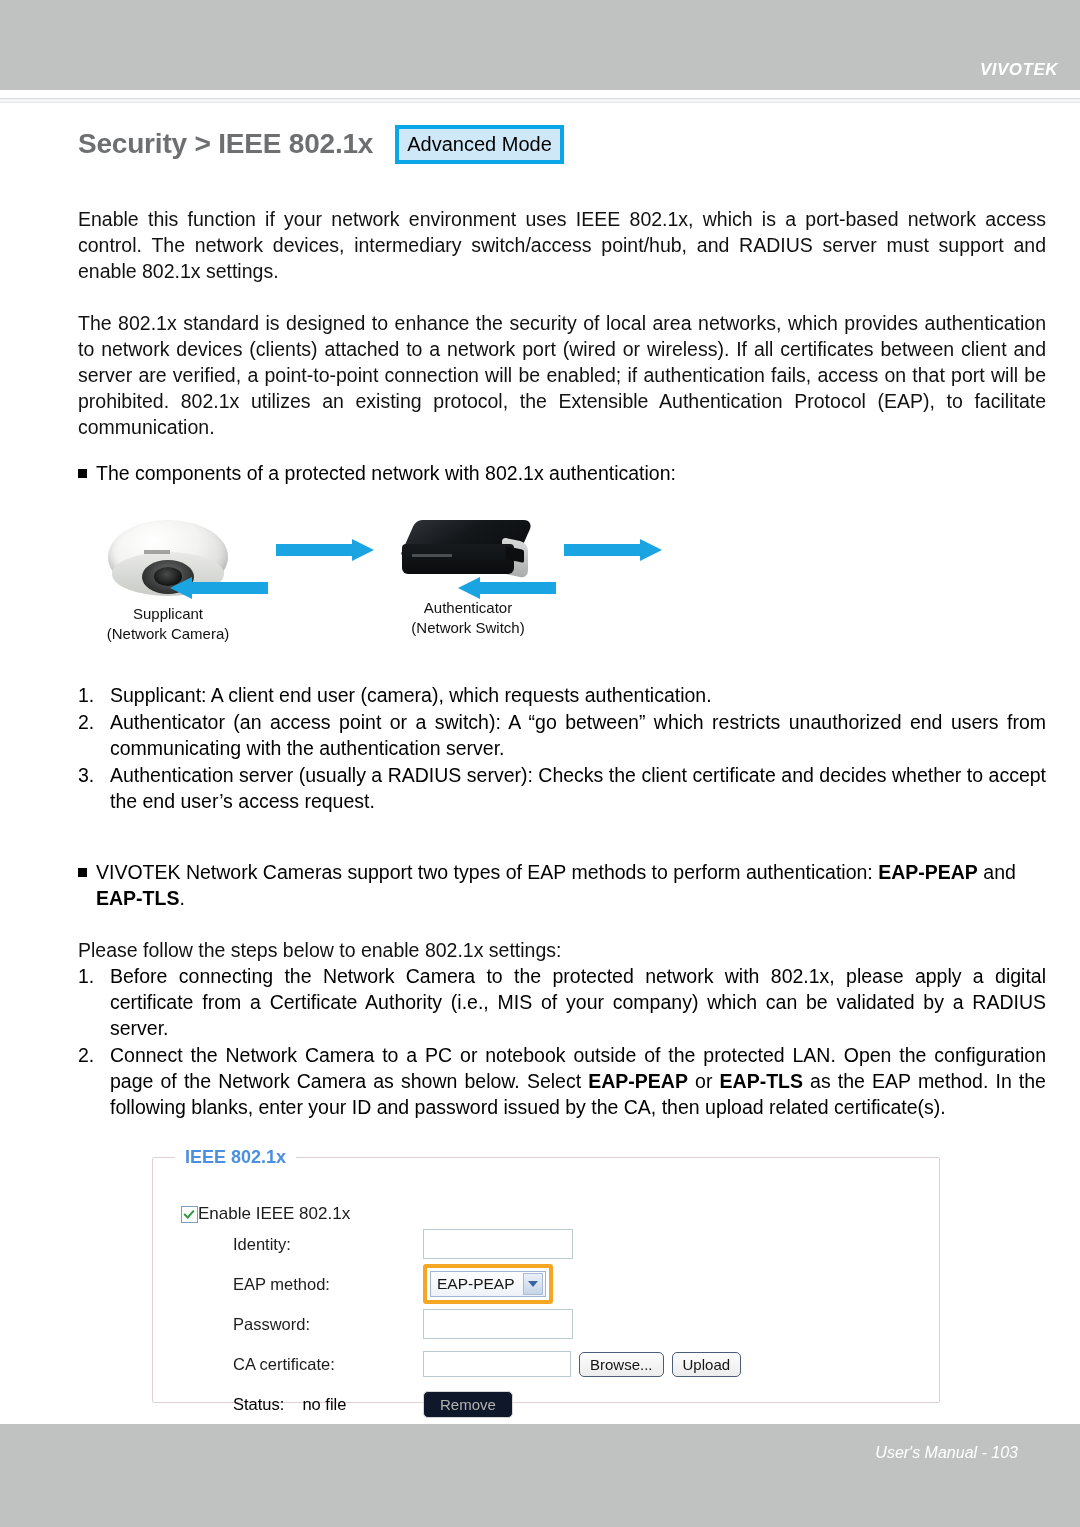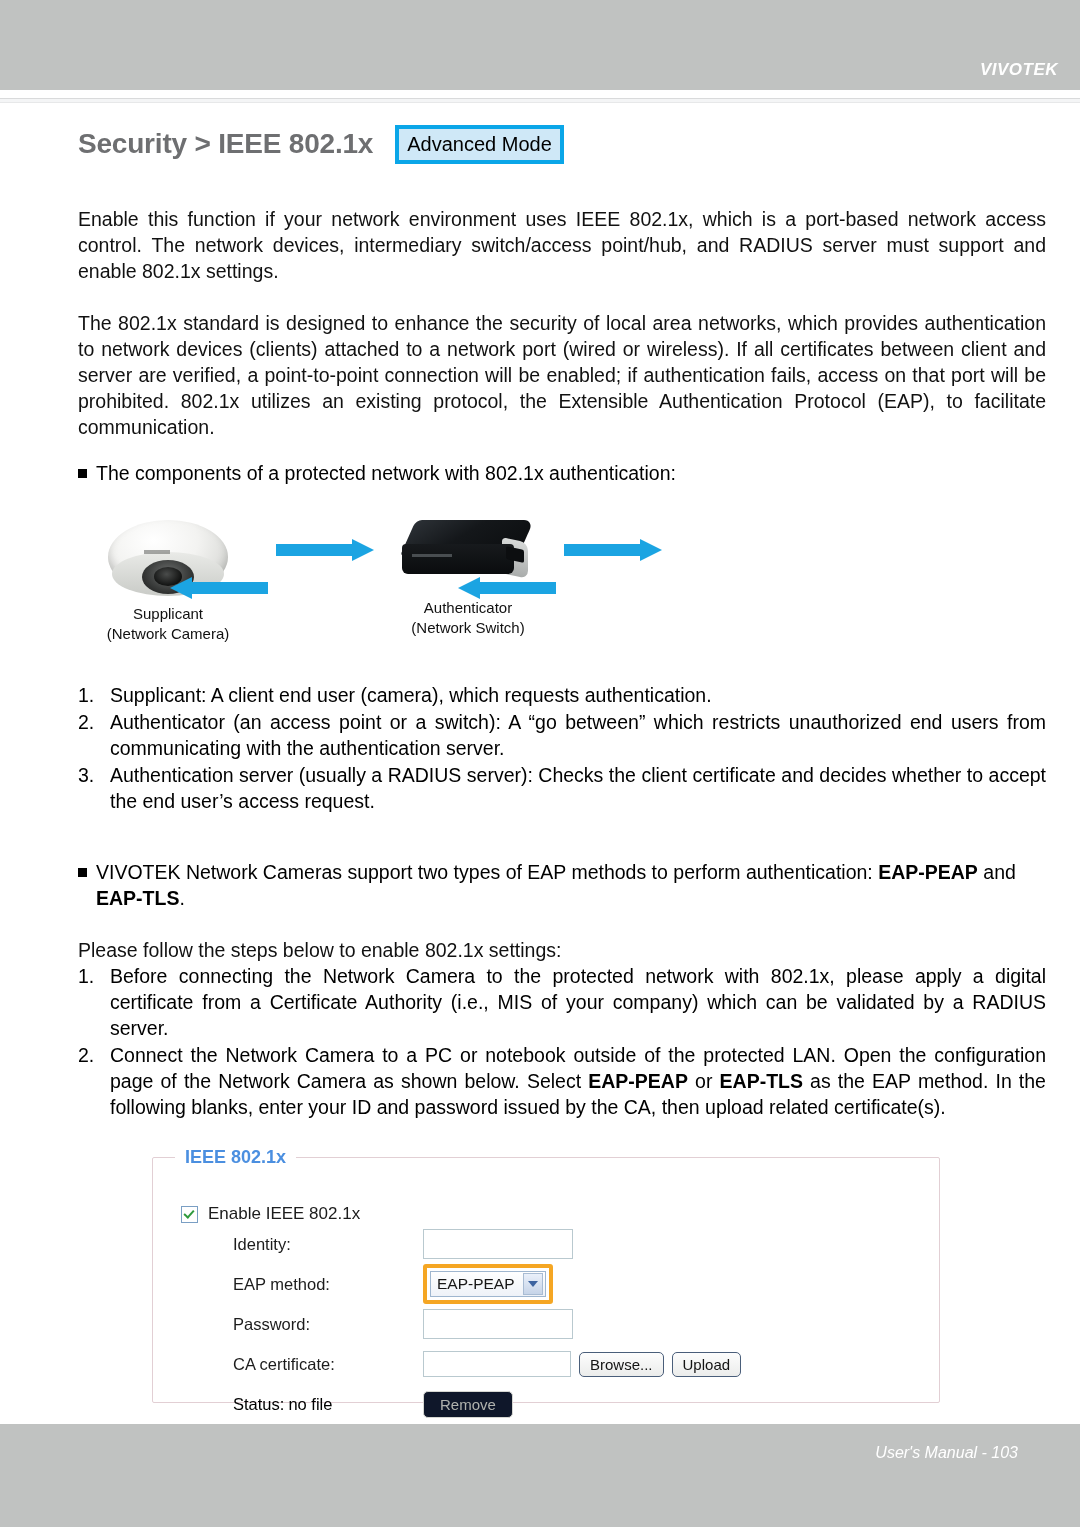--- a/index.html
+++ b/index.html
@@ -331,21 +331,20 @@
   .cbox::after {
     content: "";
     position: absolute;
     left: 4px; top: 1px;
     width: 4px; height: 8px;
     border: solid #2f9a3d;
     border-width: 0 2px 2px 0;
     transform: rotate(42deg);
   }
   .cb-label {
-    margin-left: 10px;
     font-size: 17px;
     color: #1c1c1c;
   }
 
   .field-row {
     display: flex;
     align-items: center;
     margin-left: 80px;
     height: 40px;
   }
@@ -426,21 +425,21 @@
     display: flex;
     align-items: center;
     margin-left: 80px;
     height: 40px;
   }
   .status-label {
     width: 190px;
     flex: 0 0 190px;
     font-size: 16.5px;
   }
-  .status-label .val { margin-left: 4px; }
+  .status-label .val { margin-left: 18px; }
 
   
   .footer-band {
     position: absolute;
     left: 0;
     top: 1424px;
     width: 1080px;
     height: 103px;
     background: #c0c2c1;
   }

